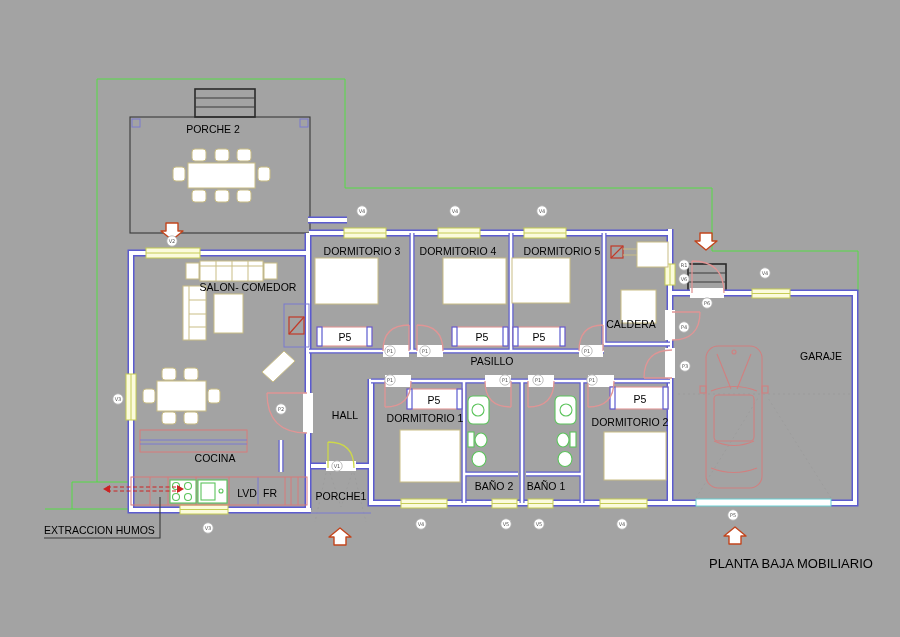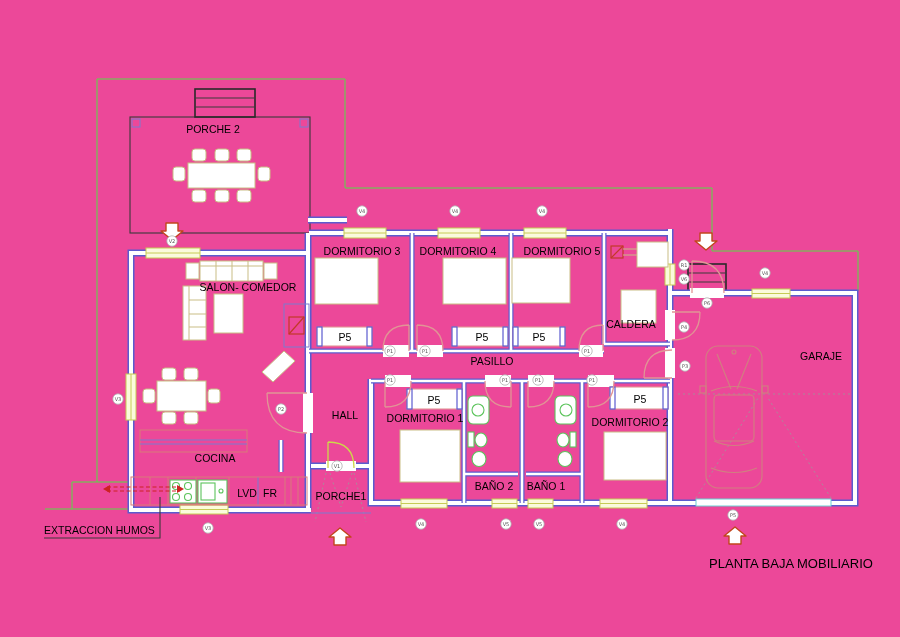--- a/index.html
+++ b/index.html
@@ -1,16 +1,16 @@
 <!DOCTYPE html>
 <html><head>
 <meta charset="utf-8">
 <style>
   html,body{margin:0;padding:0;background:#ffffff;}
-  .stage{position:relative;width:900px;height:637px;background:#ec4899;overflow:hidden;
+  .stage{position:relative;width:900px;height:637px;background:#a3a3a3;overflow:hidden;
          font-family:"Liberation Sans",sans-serif;}
   svg{display:block}
   
   .wext-o{stroke:#5b5bcf;stroke-width:7;fill:none}
   .wext-i{stroke:#ffffff;stroke-width:4;fill:none}
   .wint-o{stroke:#5b5bcf;stroke-width:5;fill:none}
   .wint-i{stroke:#ffffff;stroke-width:2.6;fill:none}
   .wallthin{stroke:#7a7ad0;stroke-width:1;fill:none}
   .opening{fill:#ffffff;stroke:none}
   

